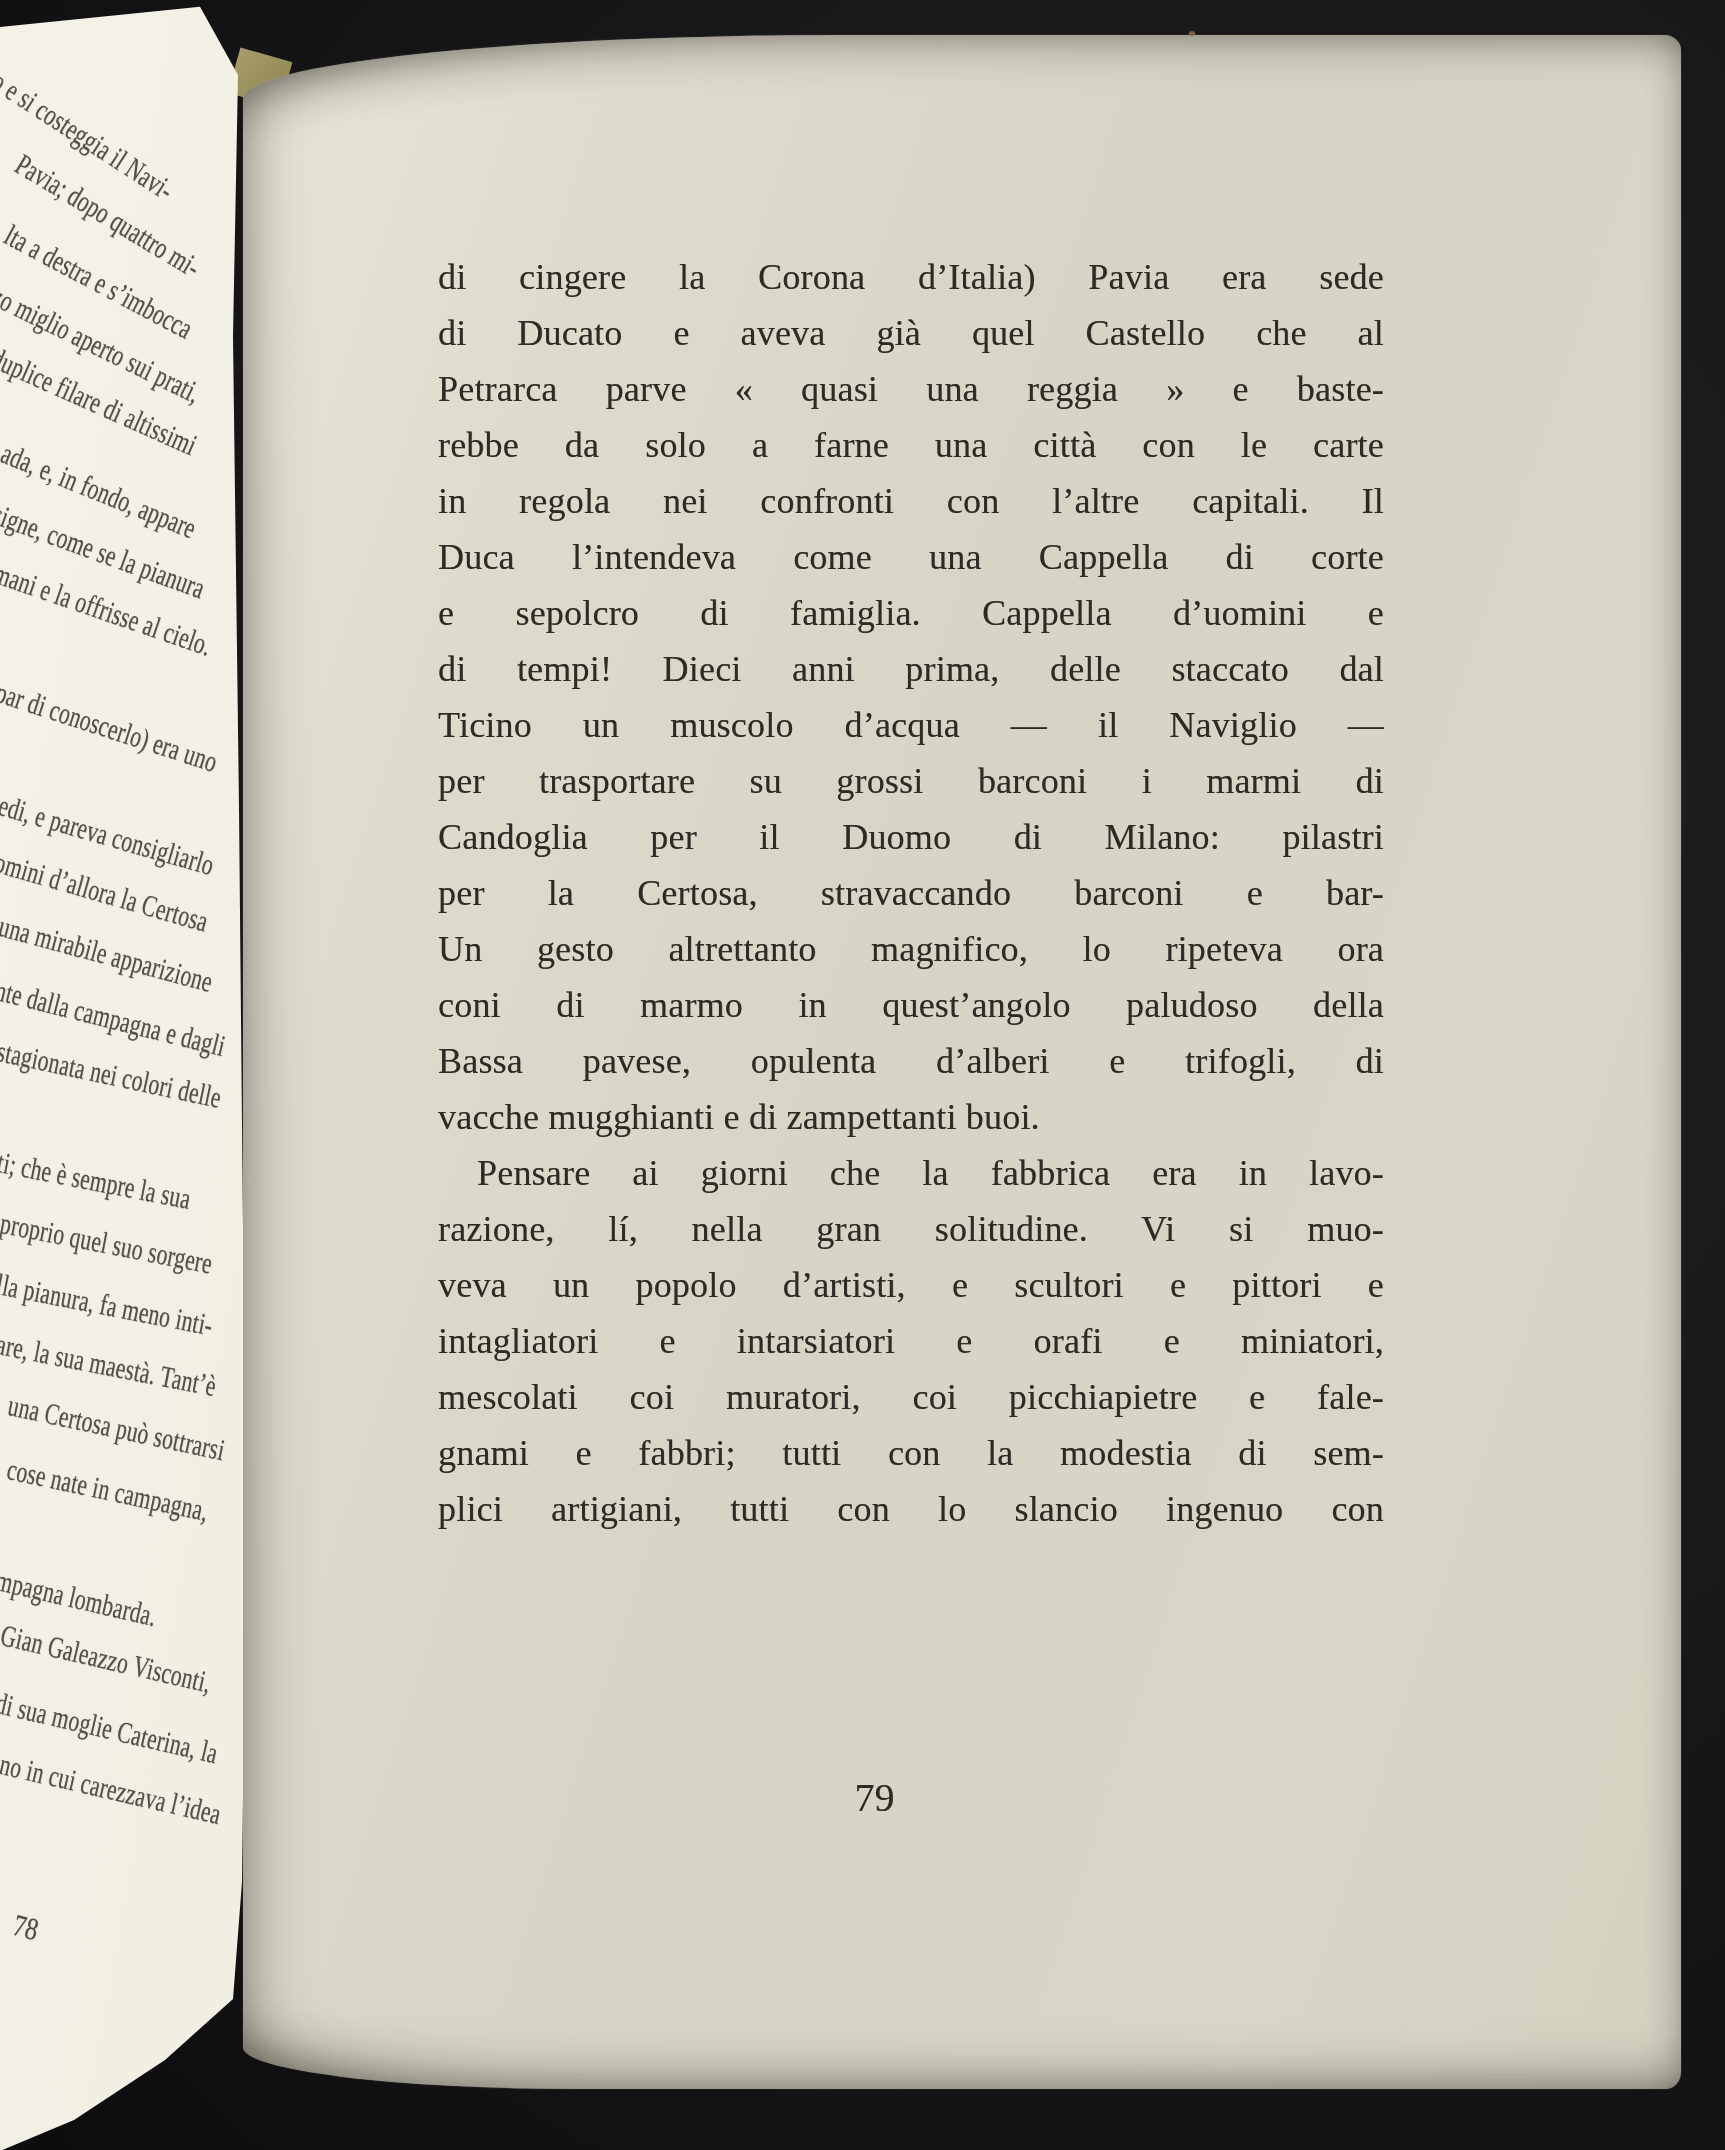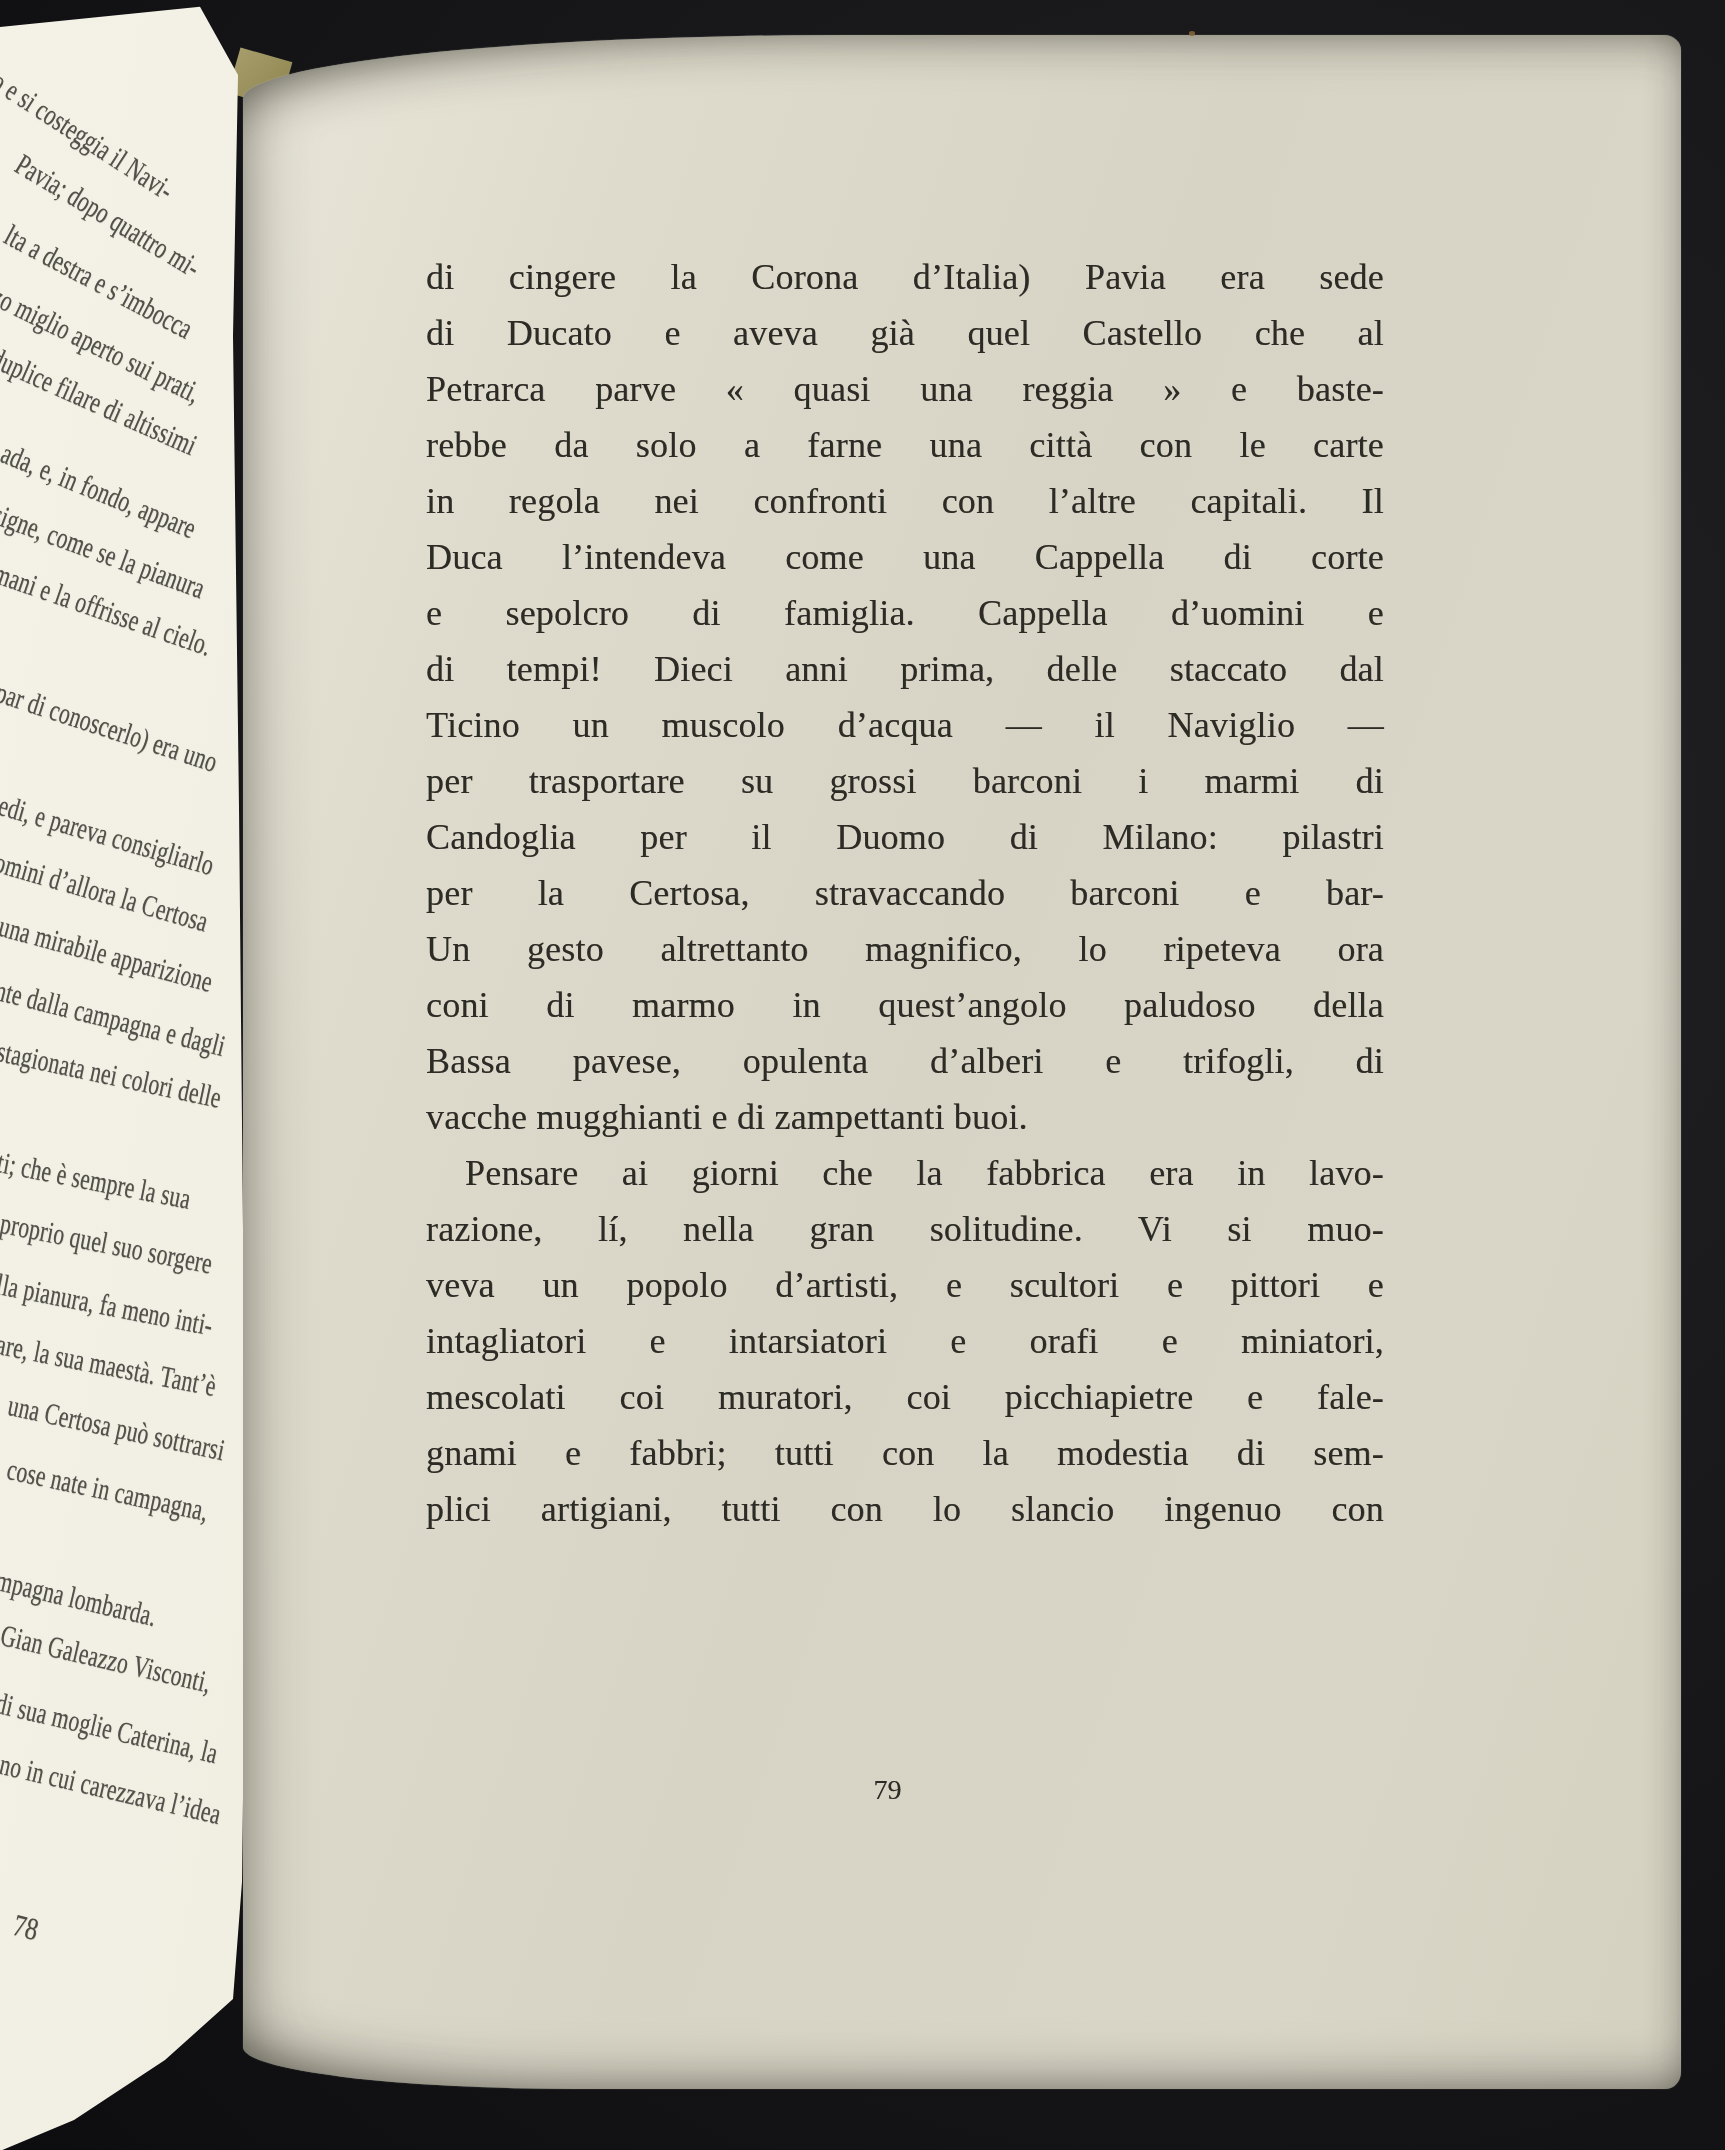--- a/index.html
+++ b/index.html
@@ -42,27 +42,27 @@
                0 0 1.3px rgba(250,248,238,.35);
   }
   .speck{position:absolute;left:946px;top:-4px;width:6px;height:4.7px;border-radius:50%;background:#8a6b3a;opacity:.85;}
   .right-text{
     position:absolute;left:183px;top:214px;width:958px;
     font-size:36px;color:#2c2b25;letter-spacing:0.2px;
     text-shadow:0.3px 0.3px 0.6px rgba(44,43,37,.45);
   }
   .rline{
     height:56px;line-height:56px;white-space:nowrap;
-    text-align:justify;text-align-last:justify;overflow:visible;
+    text-align:justify;text-align-last:justify;overflow:visible;margin-left:12px;
   }
   .rline.para-end{text-align-last:left;}
   .rline.indented{padding-left:39px;}
   .right-pagenum{
-    position:absolute;left:181px;top:1739px;width:927px;
-    text-align:center;font-size:28px;color:#2c2b25;
+    position:absolute;left:168px;top:1739px;width:927px;
+    text-align:center;font-size:40px;color:#2c2b25;
     text-shadow:0.3px 0.3px 0.6px rgba(44,43,37,.45);
   }
 </style>
 </head>
 <body>
 
 <div id="canvas">
 
   <div class="spine-sliver"></div>
 

